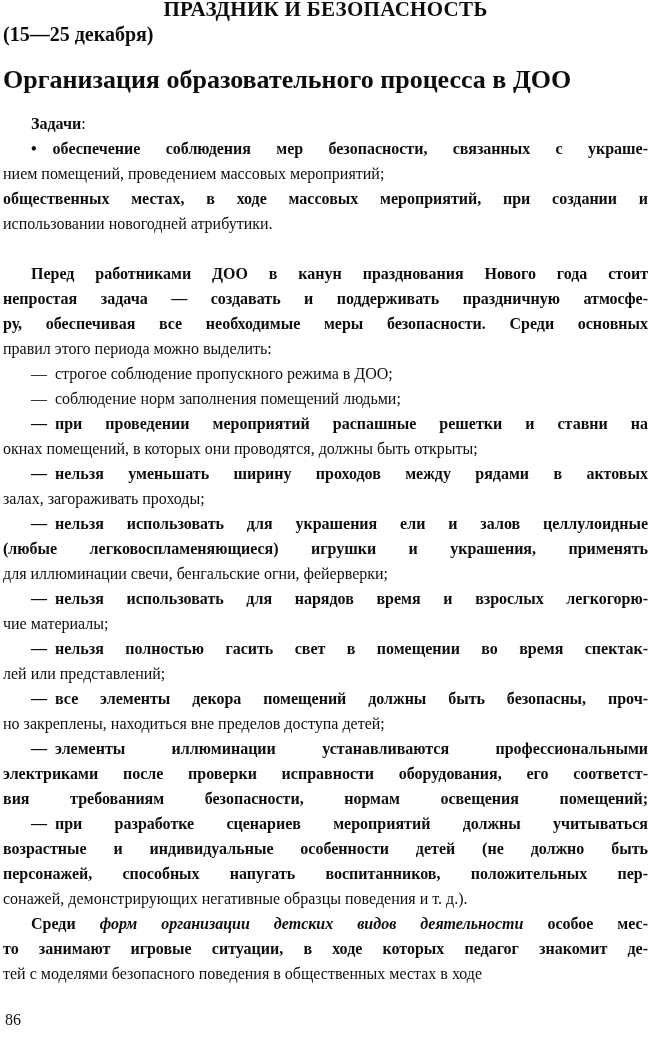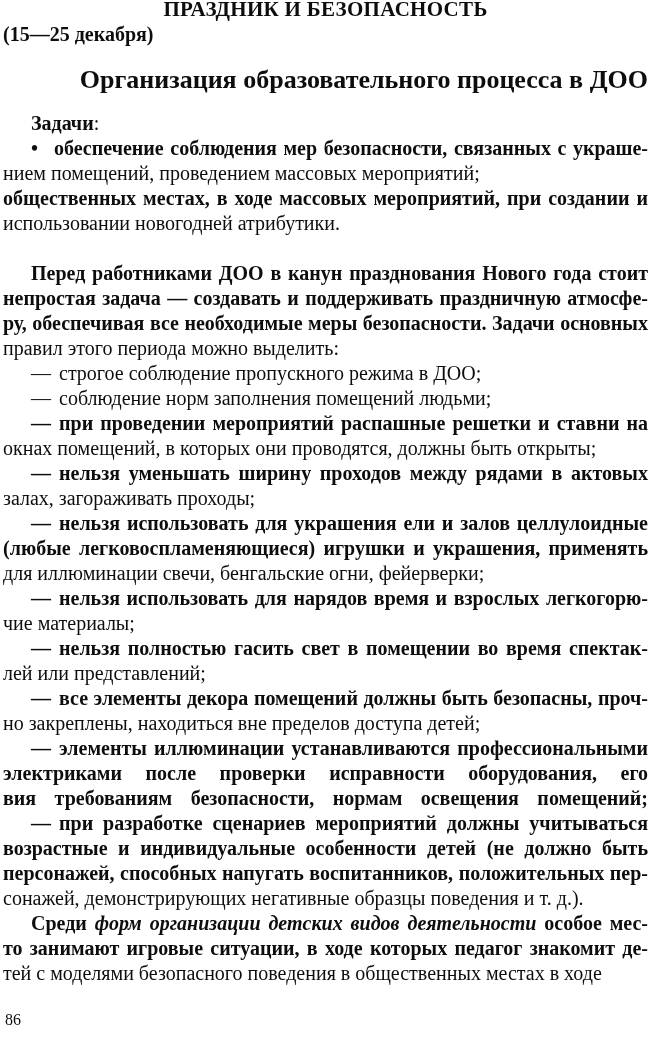--- a/index.html
+++ b/index.html
@@ -23,26 +23,26 @@
     letter-spacing: 0.3px;
   }
   .doc-subtitle {
     margin-top: 3px;
     font-weight: 700;
     font-size: 20px;
     line-height: 22px;
   }
   .section-title {
     margin: 20px 0 0 0;
-    text-align: right;
+    text-align: left;
     font-weight: 700;
     font-size: 26px;
     line-height: 30px;
   }
-  .body-text { margin-top: 16px; font-size: 20px; }
+  .body-text { margin-top: 16px; font-size: 16px; }
   .block { margin: 0; }
   .line {
     height: 25px;
     line-height: 25px;
     overflow: hidden;
     text-align: left;
     white-space: normal;
   }
   .line.first { text-indent: 28px; }
   .line.j { text-align: justify; text-align-last: justify; font-weight: bold; }
@@ -76,21 +76,21 @@
         <div class="line"><span class="">нием помещений, проведением массовых мероприятий;</span></div>
       </div>
       <div class="block bullet">
         <div class="line j"><span class="">общественных местах, в ходе массовых мероприятий, при создании и</span></div>
         <div class="line"><span class="">использовании новогодней атрибутики.</span></div>
       </div>
       <div class="spacer"></div>
       <div class="block paragraph">
         <div class="line j first"><span class="">Перед работниками ДОО в канун празднования Нового года стоит</span></div>
         <div class="line j"><span class="">непростая задача — создавать и поддерживать праздничную атмосфе-</span></div>
-        <div class="line j"><span class="">ру, обеспечивая все необходимые меры безопасности. Задачи основных</span></div>
+        <div class="line j"><span class="">ру, обеспечивая все необходимые меры безопасности. Среди основных</span></div>
         <div class="line"><span class="">правил этого периода можно выделить:</span></div>
       </div>
       <div class="block dash">
         <div class="line first"><span class="marker dash">—</span><span class="">строгое соблюдение пропускного режима в ДОО;</span></div>
       </div>
       <div class="block dash">
         <div class="line first"><span class="marker dash">—</span><span class="">соблюдение норм заполнения помещений людьми;</span></div>
       </div>
       <div class="block dash">
         <div class="line j first"><span class="marker dash">—</span><span class="">при проведении мероприятий распашные решетки и ставни на</span></div>

